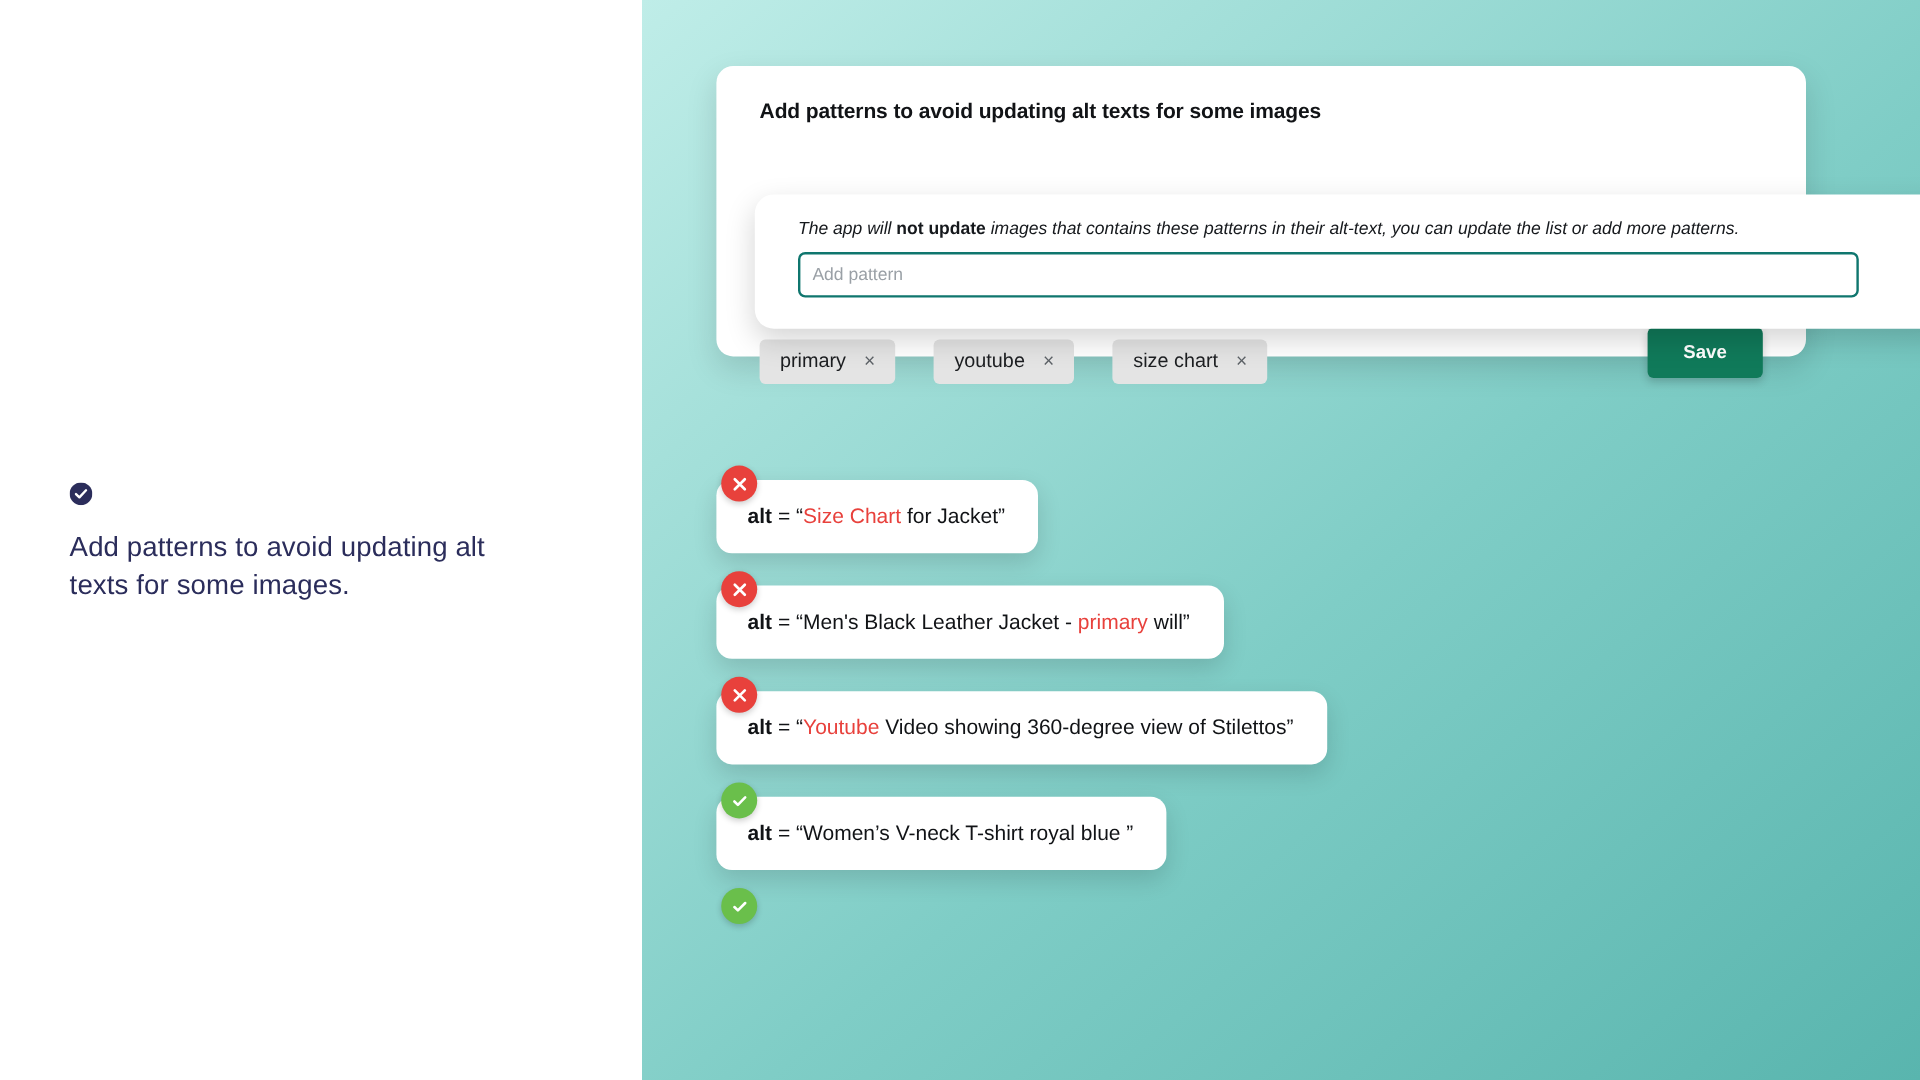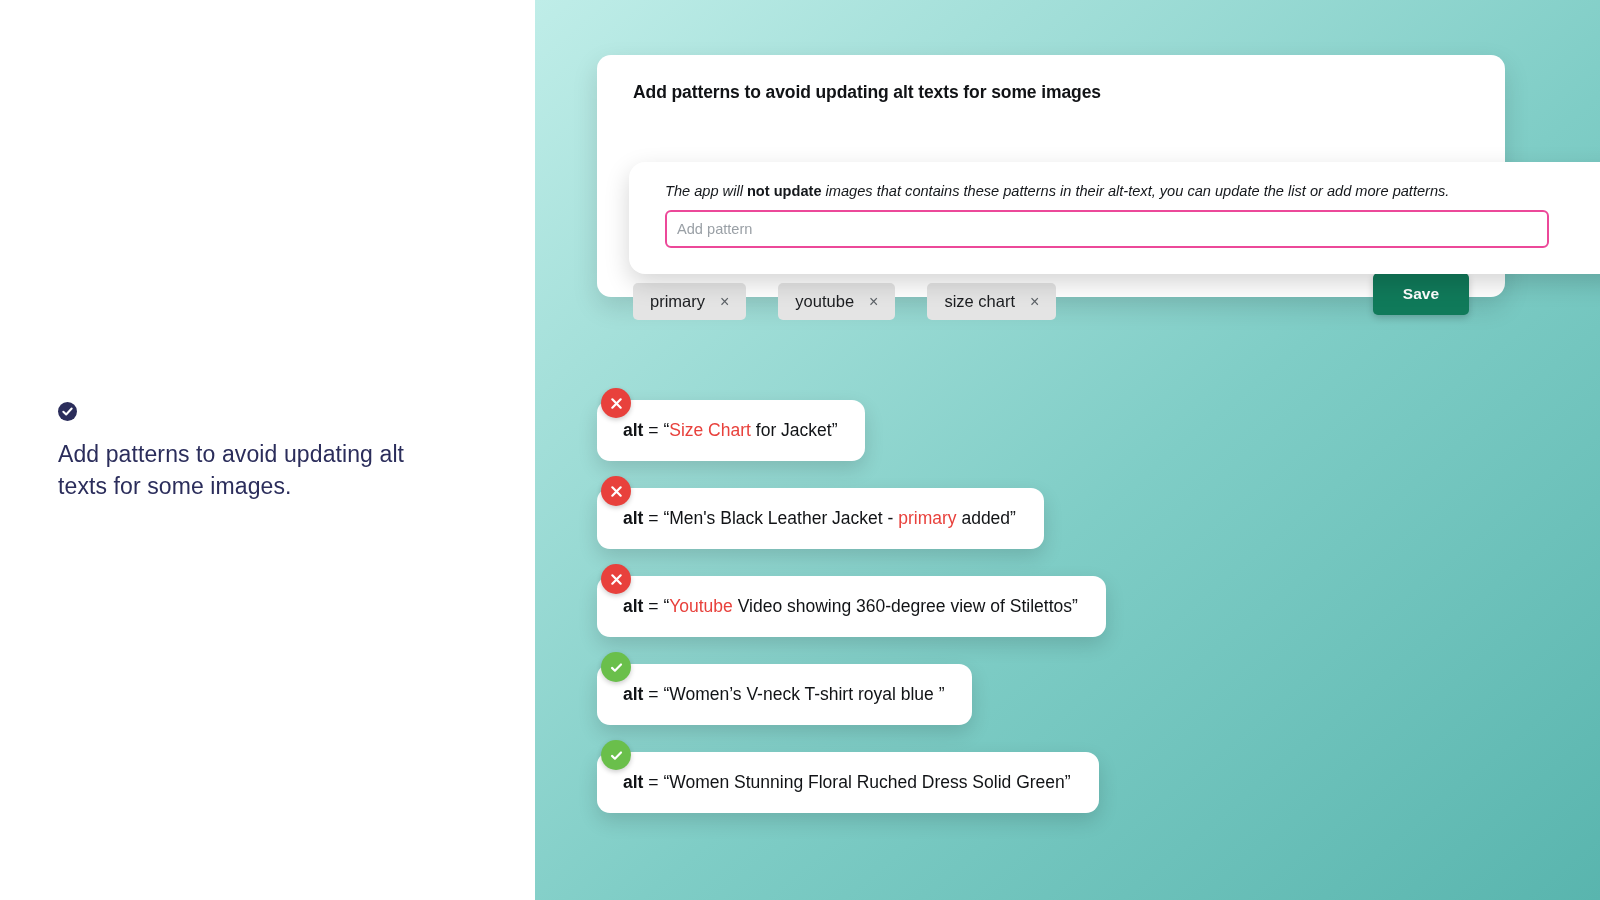--- a/index.html
+++ b/index.html
@@ -53,21 +53,21 @@
     box-shadow:0 9px 24px rgba(0,0,0,.17);
     margin-left:32px;
   }
   #overlay-note {
     position:absolute; left:36px; top:21px;
     font-size:14.6px; font-style:italic; color:#15181c; white-space:nowrap;
   }
   #overlay-note b { font-weight:bold; font-style:normal; }
   #pattern-input {
     position:absolute; left:36px; top:48px; width:884px; height:38px;
-    border:2px solid #ec4899; border-radius:6px;
+    border:2px solid #0f766e; border-radius:6px;
     background:#fff; font-family:"Liberation Sans", sans-serif;
     font-size:14.6px; color:#111; padding:0 10px; outline:none;
   }
   #pattern-input::placeholder { color:#9aa0a6; }
 
   
   #tag-row {
     position:absolute; left:36px; top:228px;
     display:flex; gap:32px; align-items:center;
   }
@@ -168,21 +168,21 @@
       </span>
       <span class="result-card"><b>alt</b><span> = “</span><span></span><span class="pattern-hit">Size Chart</span><span> for Jacket”</span></span>
     </div>
 
     <div class="result-row">
       <span class="status-badge badge-error">
         <svg width="13" height="13" viewBox="0 0 14 14">
           <path d="M2.5 2.5 L11.5 11.5 M11.5 2.5 L2.5 11.5" stroke="#fff" stroke-width="2.4" stroke-linecap="round"></path>
         </svg>
       </span>
-      <span class="result-card"><b>alt</b><span> = “</span><span>Men's Black Leather Jacket - </span><span class="pattern-hit">primary</span><span> added”</span></span>
+      <span class="result-card"><b>alt</b><span> = “</span><span>Men's Black Leather Jacket - </span><span class="pattern-hit">primary</span><span> will”</span></span>
     </div>
 
     <div class="result-row">
       <span class="status-badge badge-error">
         <svg width="13" height="13" viewBox="0 0 14 14">
           <path d="M2.5 2.5 L11.5 11.5 M11.5 2.5 L2.5 11.5" stroke="#fff" stroke-width="2.4" stroke-linecap="round"></path>
         </svg>
       </span>
       <span class="result-card"><b>alt</b><span> = “</span><span></span><span class="pattern-hit">Youtube</span><span> Video showing 360-degree view of Stilettos”</span></span>
     </div>
@@ -195,17 +195,16 @@
       </span>
       <span class="result-card"><b>alt</b><span> = “</span><span>Women’s V-neck T-shirt royal blue ”</span><span class="pattern-hit"></span><span></span></span>
     </div>
 
     <div class="result-row">
       <span class="status-badge badge-ok">
         <svg width="15" height="15" viewBox="0 0 16 16">
           <path d="M3.2 8.4 L6.3 11.4 L12.8 4.8" fill="none" stroke="#fff" stroke-width="2.3" stroke-linecap="round" stroke-linejoin="round"></path>
         </svg>
       </span>
-      <span class="result-card"><b>alt</b><span> = “</span><span>Women Stunning Floral Ruched Dress Solid Green”</span><span class="pattern-hit"></span><span></span></span>
     </div>
 
   </div>
 </div>
 
 </body></html>

